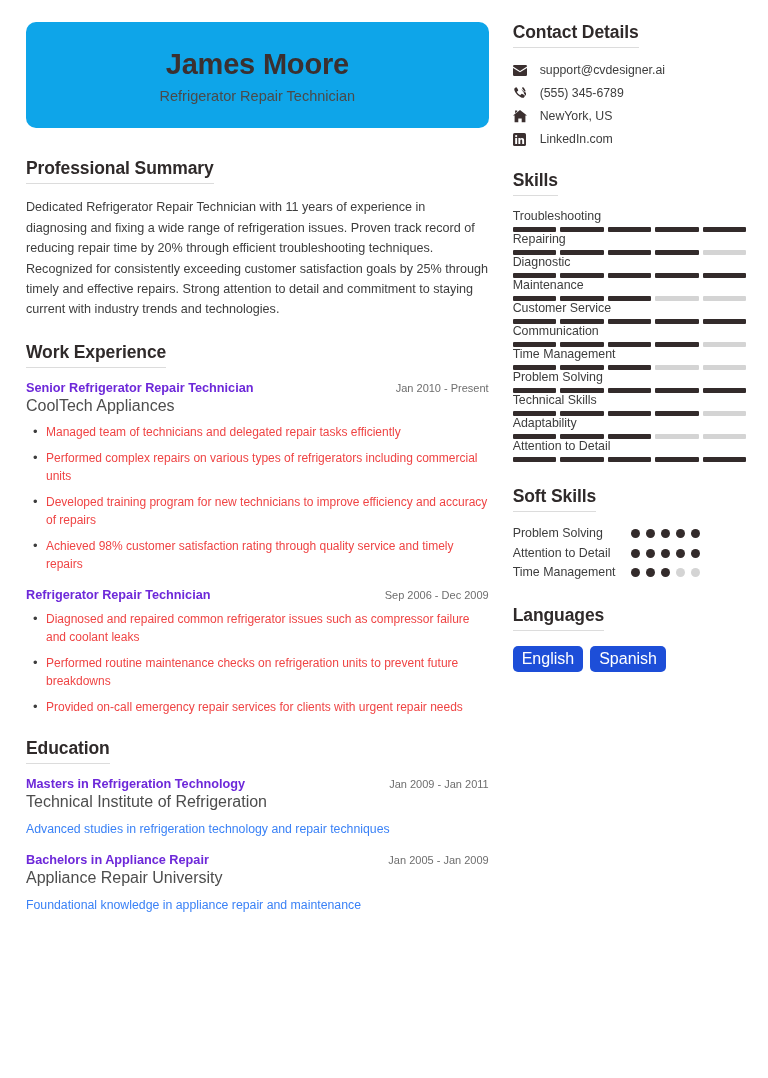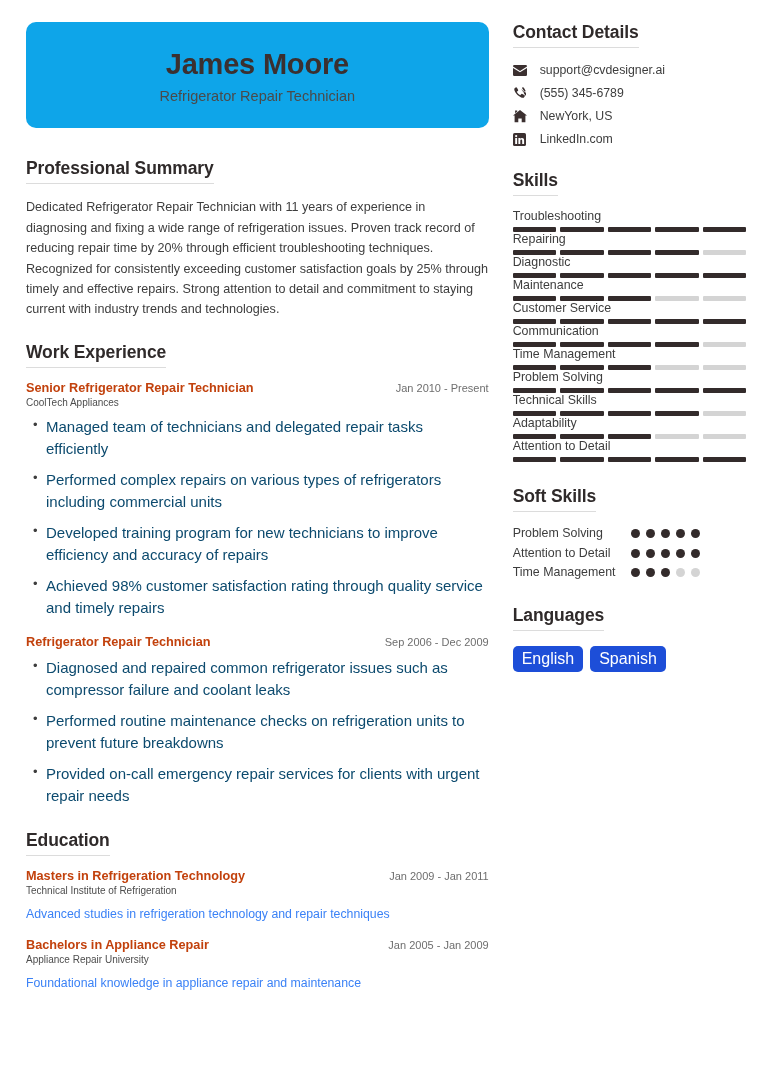--- a/index.html
+++ b/index.html
@@ -35,26 +35,26 @@
     border-bottom:1.5px solid #dcdcdc;
     margin-bottom:13px; letter-spacing:-0.1px;
   }
   .sec { margin-bottom:22px; }
 
   .summary { font-size:12.6px; line-height:1.62; color:#3d3d3d; }
 
   
   .entry { margin-bottom:15px; }
   .entry-top { display:flex; justify-content:space-between; align-items:baseline; }
-  .entry-title { font-size:12.7px; font-weight:bold; color:#c2410c; }
+  .entry-title { font-size:12.7px; font-weight:bold; color:#6d28d9; }
   .entry-date { font-size:11px; color:#6e6e6e; white-space:nowrap; padding-left:10px; }
-  .entry-org { font-size:10px; color:#4d4d4d; margin-top:2px; }
+  .entry-org { font-size:16px; color:#4d4d4d; margin-top:2px; }
   .bullets { list-style:none; margin-top:7px; }
   .bullets li {
-    font-size:15px; line-height:1.5; color:#0c4a6e;
+    font-size:12px; line-height:1.5; color:#ef4444;
     position:relative; padding-left:20px; margin-bottom:2px;margin-top:8px;
   }
   .bullets li:before {
     content:"\2022"; position:absolute; left:7px; top:-1px;
     color:#3d3d3d; font-size:13px;
   }
   .entry-desc { font-size:12.3px; color:#3b82f6; margin-top:9px; line-height:1.5; }
 
   
   .contact-list { margin-top:2px; }

